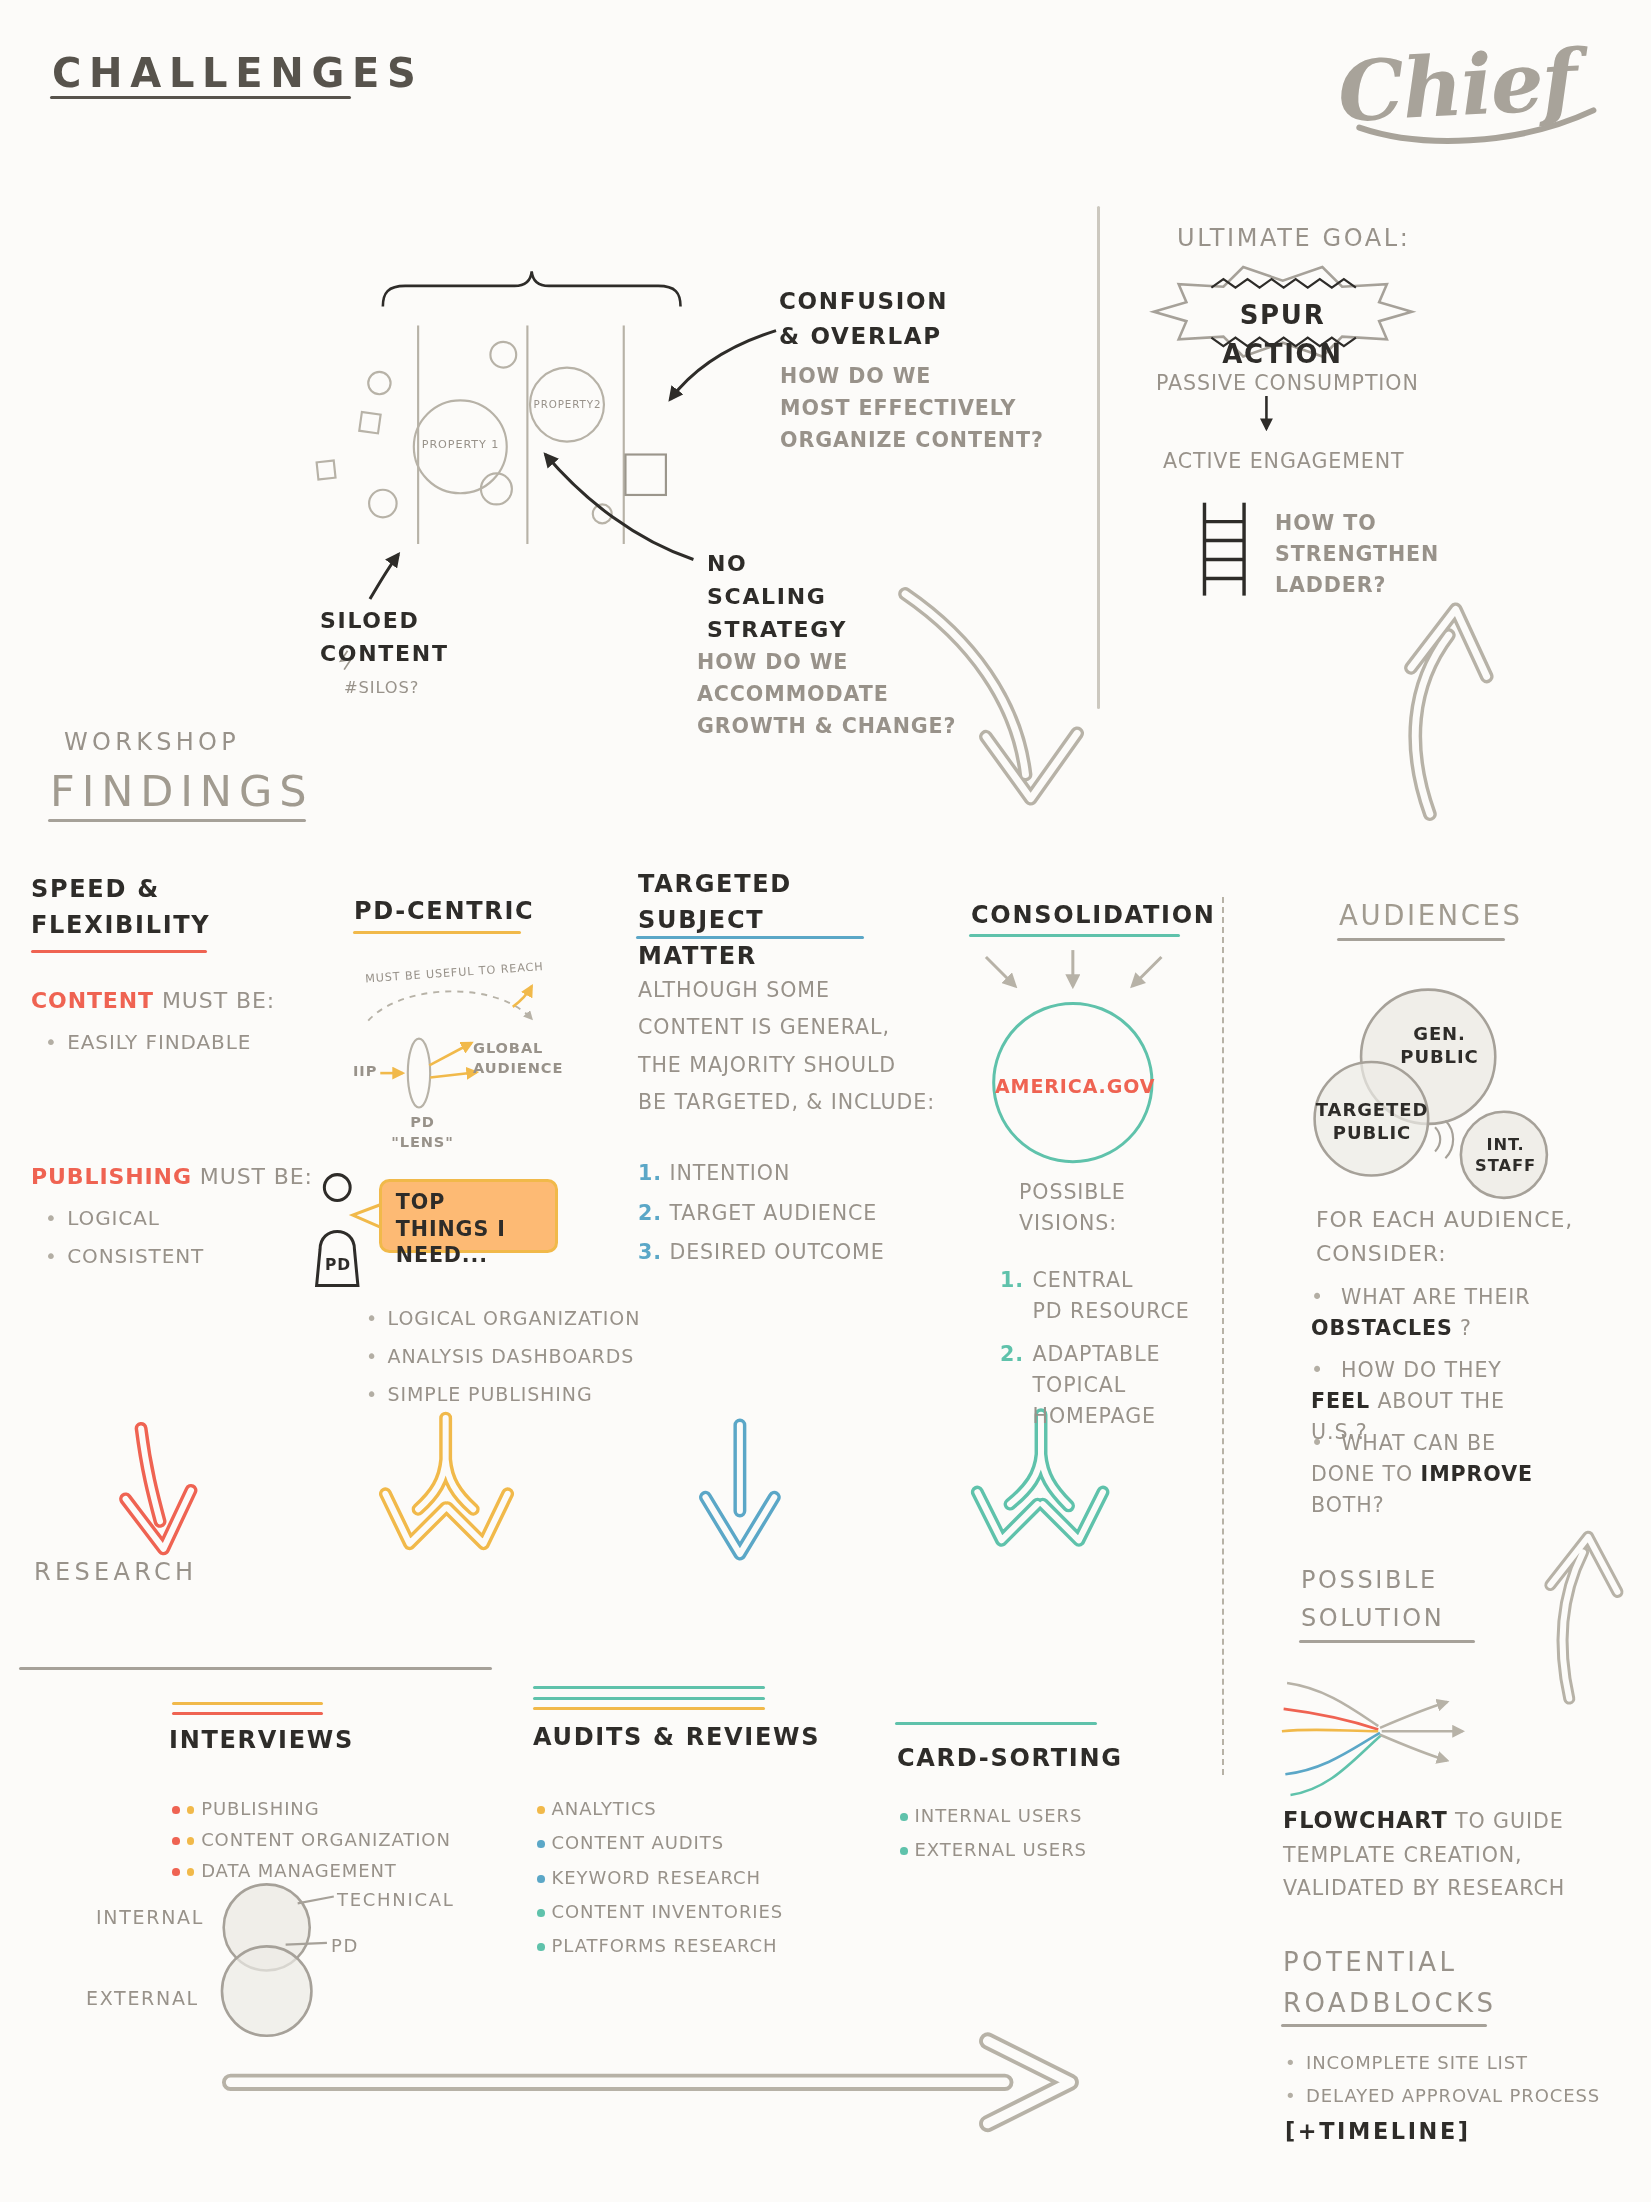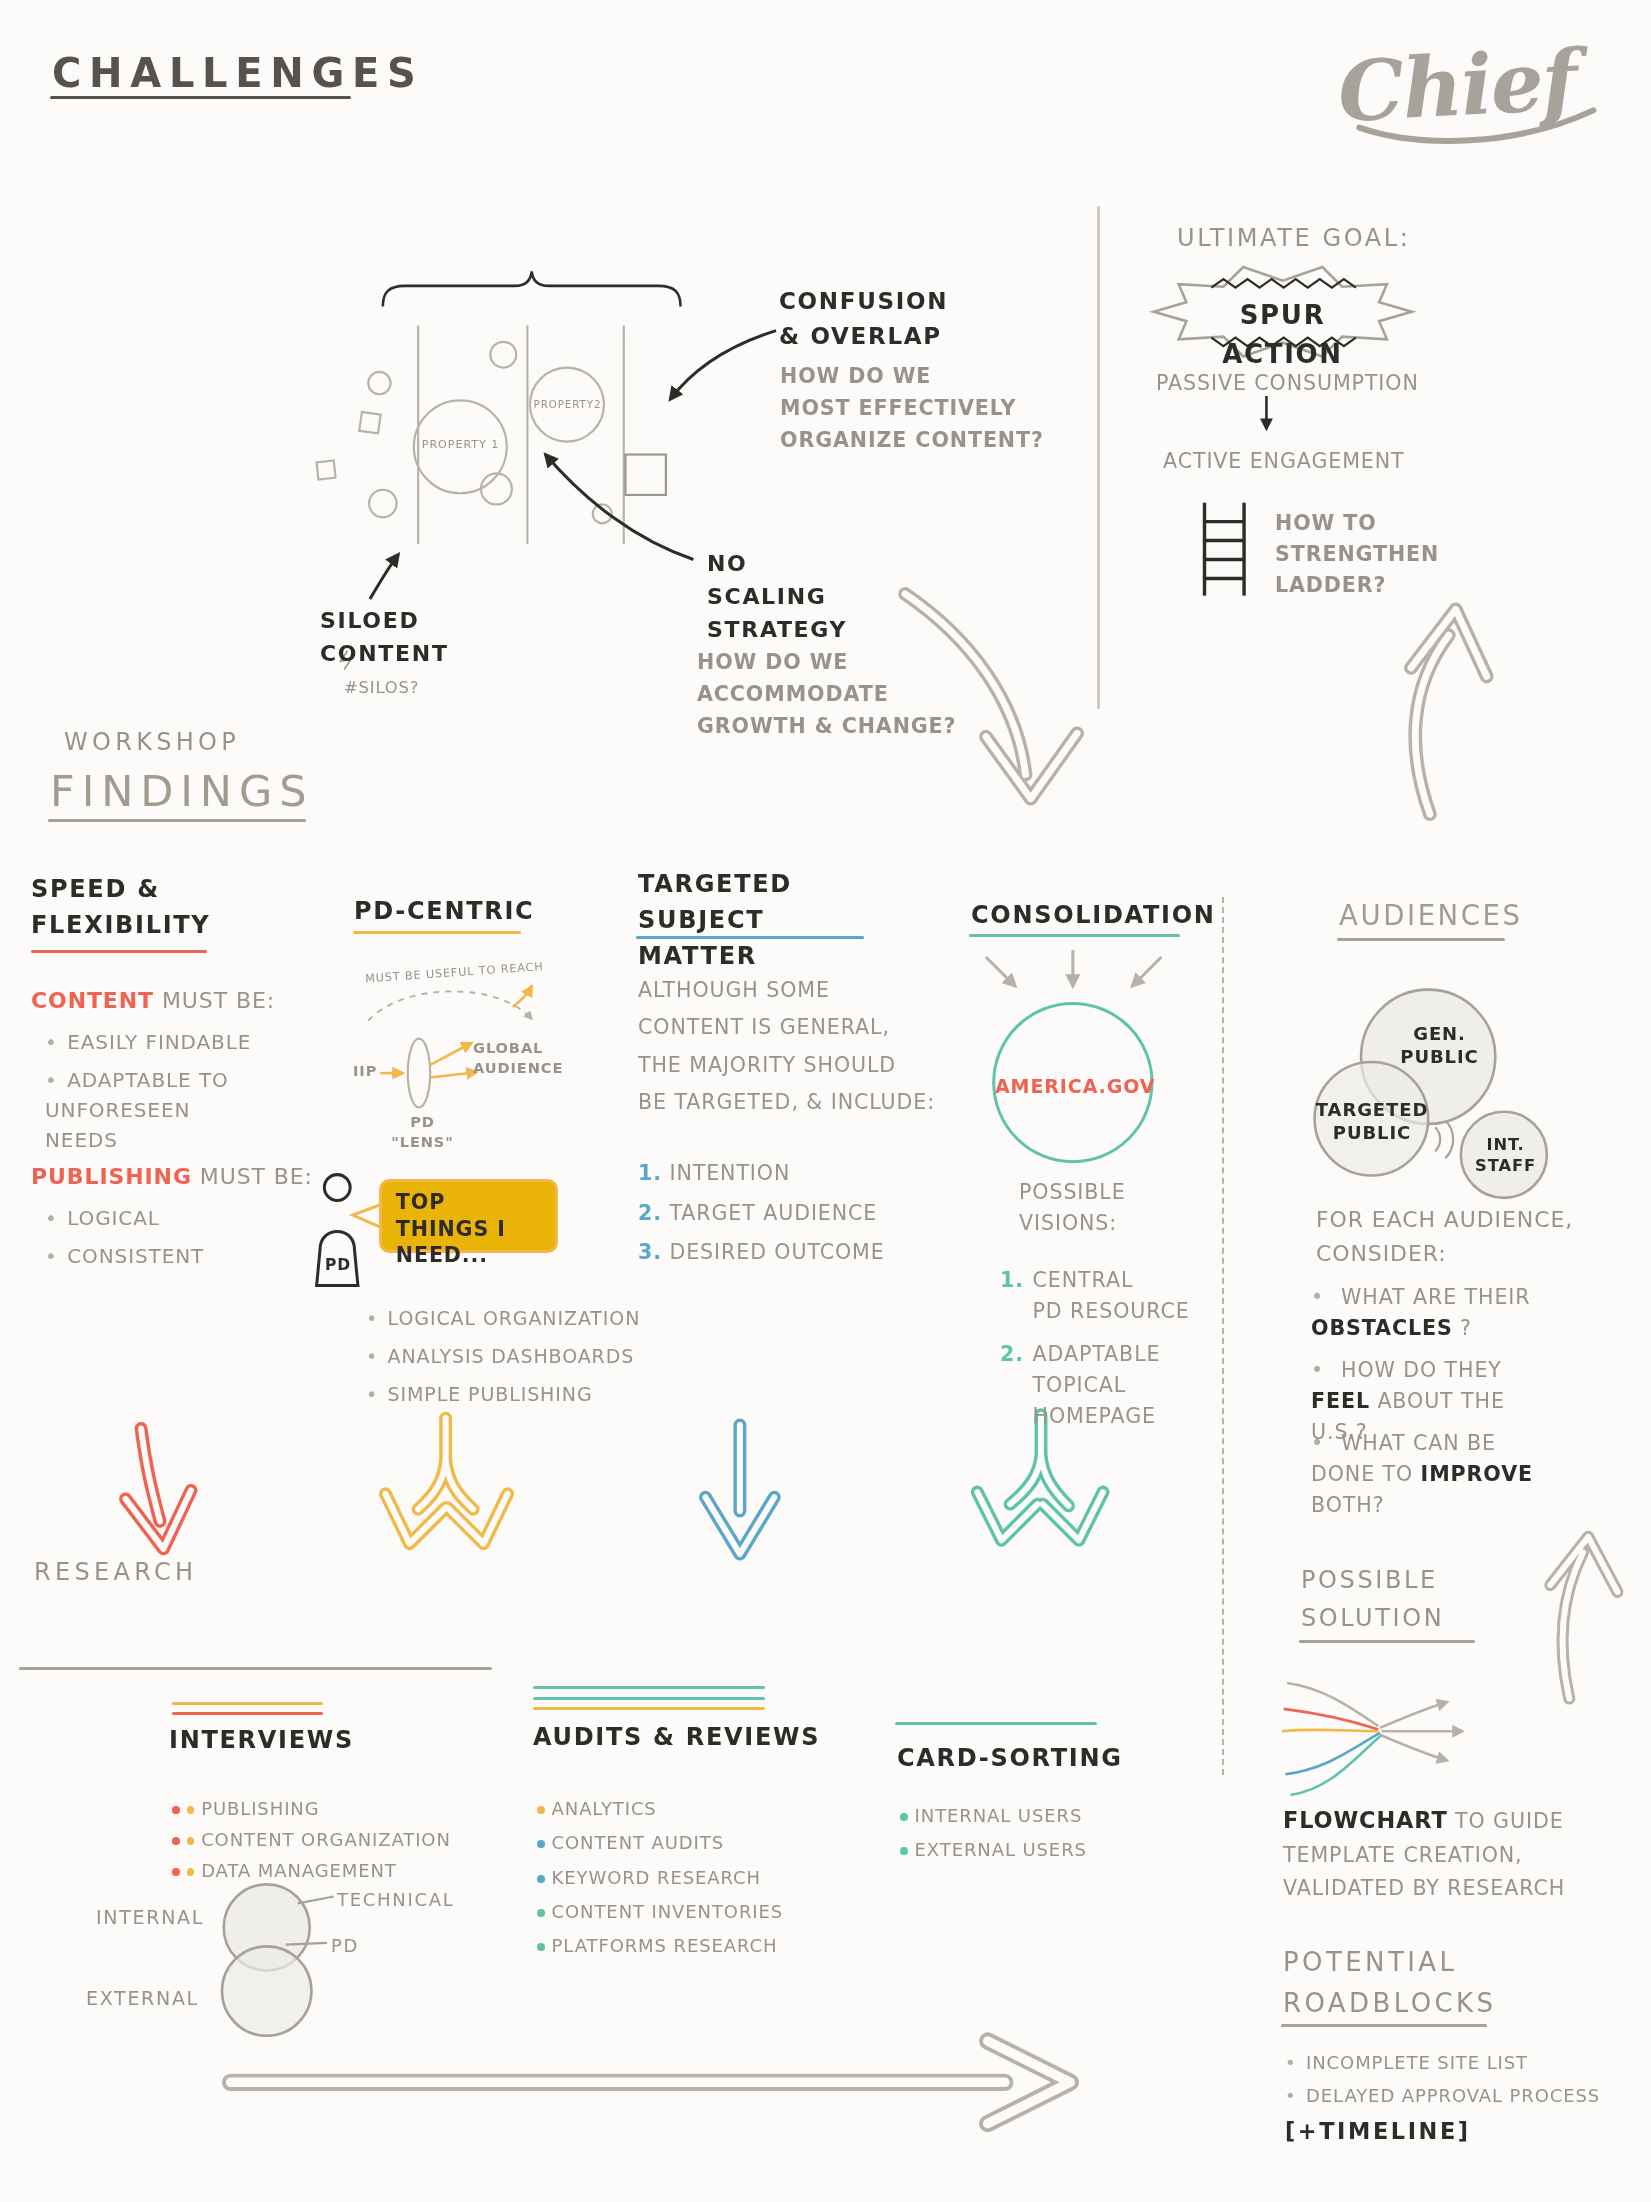--- a/index.html
+++ b/index.html
@@ -15,21 +15,21 @@
   .ul{position:absolute;border-radius:1.7px}
   .s12{font-size:10.3px}.s13{font-size:11.2px}.s17{font-size:14.6px}.s18{font-size:15.5px}
   .s19{font-size:16.3px}.s21{font-size:18px}.s22{font-size:19px}.s23{font-size:20px}
   .s24{font-size:20.6px}.s25{font-size:22px}.s26{font-size:22.4px}.s27{font-size:23px}
   .s28{font-size:24px}.s30{font-size:26px}.s32{font-size:27.5px}.s46{font-size:40px}
   .s50{font-size:43px}.s52{font-size:45px}
   .bul::before{content:"•";margin-right:9.5px;color:#b3aea4}
   .dot{display:inline-block;width:7.7px;height:7.7px;border-radius:50%;margin-right:6.9px;vertical-align:middle}
   .d-red{background:#ef6352}.d-yel{background:#f1b94a}.d-blu{background:#5ba7c7}.d-tea{background:#5fc2ab}
   .overlay{position:absolute;left:0;top:0;pointer-events:none}
-  .bub{position:absolute;border:3.4px solid #f1b94a;border-radius:10.3px;background:#eab308}
+  .bub{position:absolute;border:3.4px solid #f1b94a;border-radius:10.3px;background:#fdba74}
   svg path,svg circle,svg rect,svg polygon,svg polyline{vector-effect:none}
 </style>
 </head>
 <body>
 
 <div class="canvas">
 
   <svg class="overlay" width="1651" height="2203" viewBox="0 0 1919 2560">
     <defs>
       <marker id="mk" markerWidth="5" markerHeight="5" refX="4" refY="2.5" orient="auto-start-reverse" viewBox="0 0 5 5">
@@ -220,21 +220,20 @@
   <div class="t g s50" style="left:50px;top:759px;letter-spacing:6.9px;color:#a19b90">FINDINGS</div>
   <div class="ul" style="left:48px;top:819px;width:258px;height:3.4px;background:#a6a199"></div>
 
   <div class="t k b s28" style="left:31px;top:871px;width:202px;letter-spacing:1.7px">SPEED &amp; FLEXIBILITY</div>
   <div class="ul" style="left:31px;top:950px;width:176px;height:3.4px;background:#ef6352"></div>
   <div class="t s25" style="left:31px;top:984px">
     <span class="red b">CONTENT</span>
     <span class="g">MUST BE:</span>
   </div>
   <div class="t g s23 bul" style="left:45px;top:1027px">EASILY FINDABLE</div>
-  <div class="t g s23 bul" style="left:45px;top:1065px;width:215px">ADAPTABLE TO UNFORESEEN NEEDS</div>
   <div class="t s25" style="left:31px;top:1160px">
     <span class="red b">PUBLISHING</span>
     <span class="g">MUST BE:</span>
   </div>
   <div class="t g s23 bul" style="left:45px;top:1203px">LOGICAL</div>
   <div class="t g s23 bul" style="left:45px;top:1241px">CONSISTENT</div>
 
   <div class="t k b s28" style="left:354px;top:893px;letter-spacing:1.7px">PD-CENTRIC</div>
   <div class="ul" style="left:353px;top:931px;width:168px;height:3.4px;background:#f1b94a"></div>
   <div class="t g s13" style="left:365px;top:964px;width:215px;transform:rotate(-4deg)">MUST BE USEFUL TO REACH</div>

